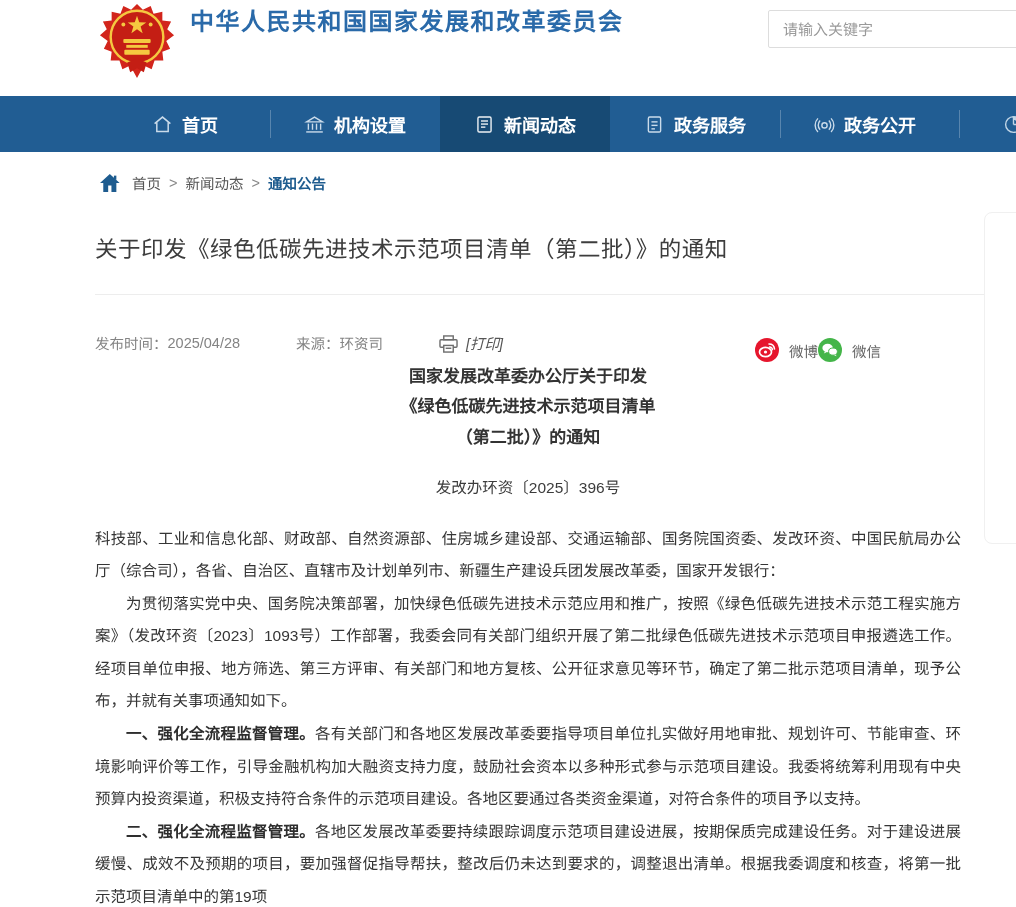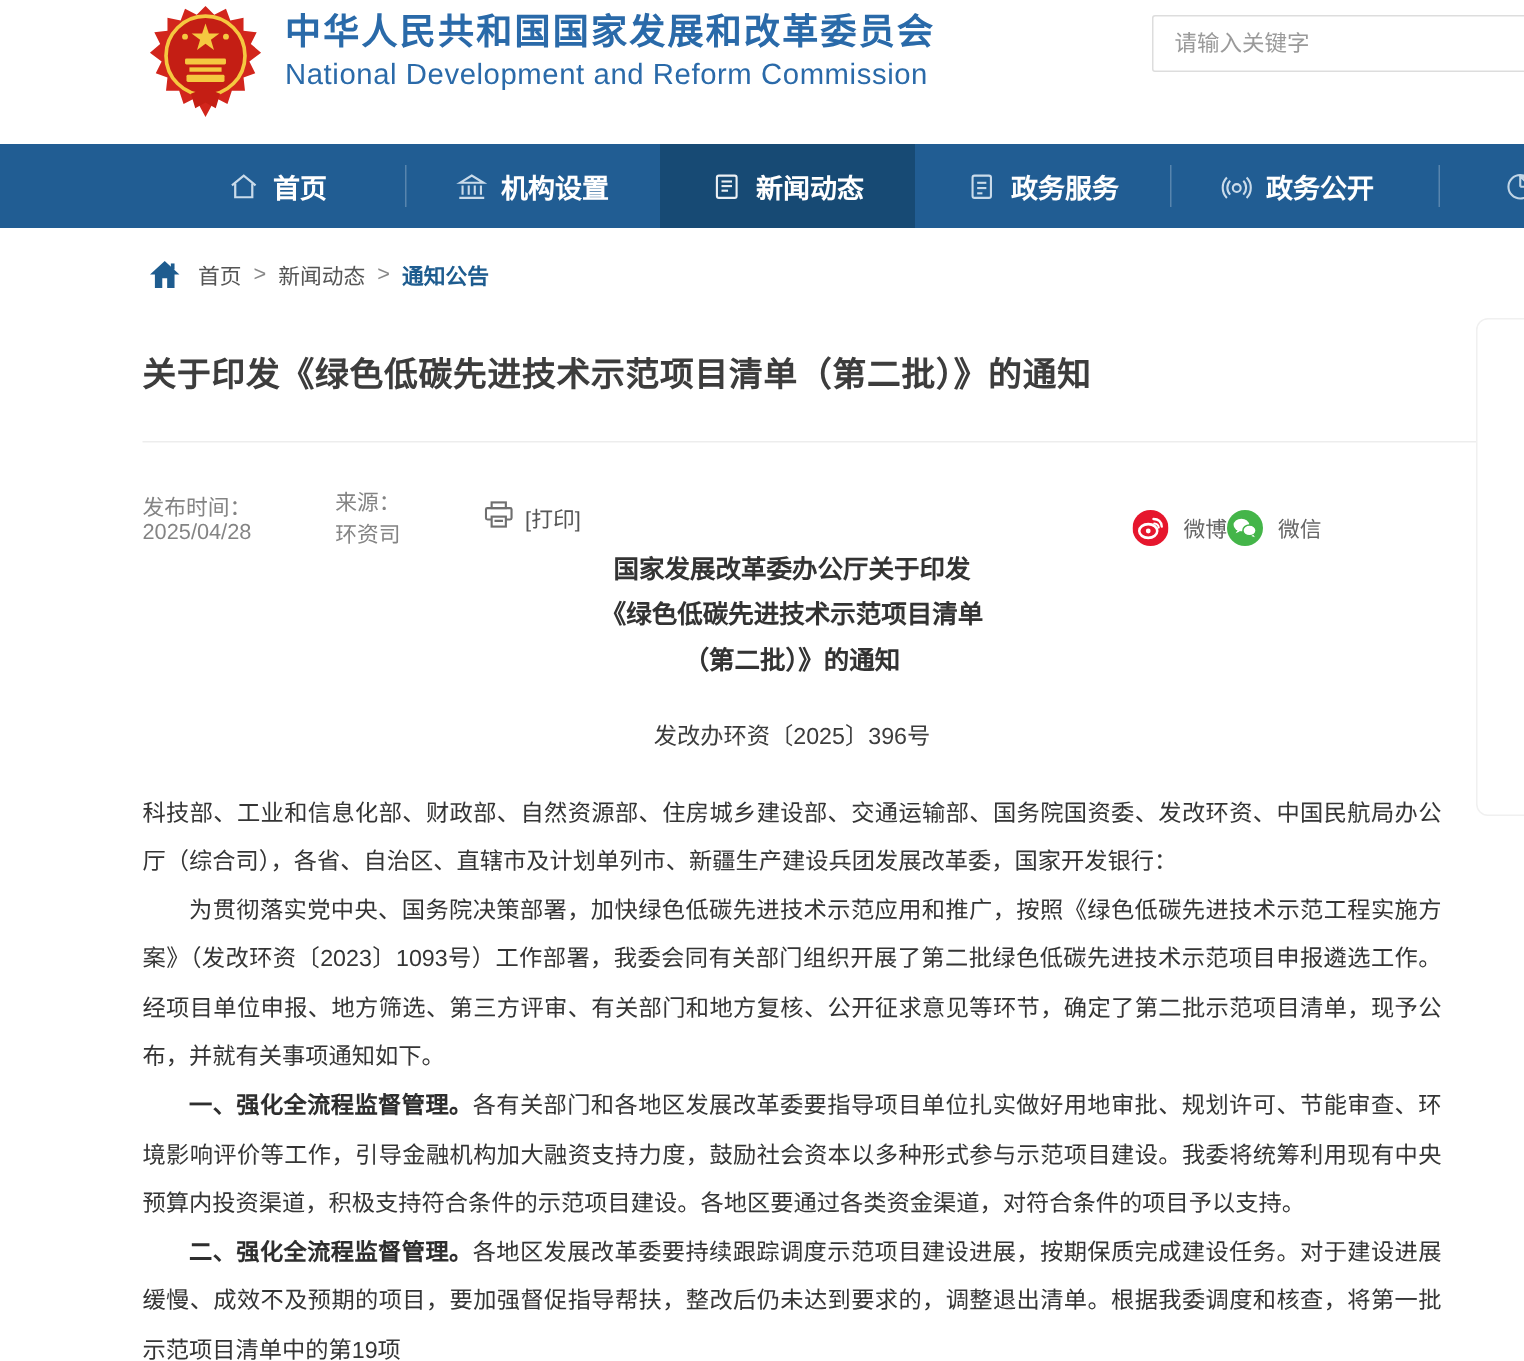--- a/index.html
+++ b/index.html
@@ -31,25 +31,25 @@
   .nav-clock{position:absolute;right:-8px;top:0;height:56px;display:flex;align-items:center;padding-right:0;}
   .nav-clock::before{content:"";position:absolute;left:-44px;top:14px;bottom:14px;width:1px;background:rgba(255,255,255,.25);}
   
   .breadcrumb{margin:20px 0 0 100px;display:flex;align-items:center;font-size:14.5px;color:#555;gap:8px;}
   .bc-home{display:inline-flex;width:20px;height:18px;margin-right:4px;}
   .bc-item{cursor:pointer;}
   .bc-item.current{color:#1e5c8f;font-weight:700;}
   .bc-sep{color:#888;}
   
   .content{width:866px;margin:0 auto 0 95px;}
-  .page-title{margin-top:38px;font-size:22.5px;font-weight:700;color:#3d3d3d;letter-spacing:.5px;}
+  .page-title{margin-top:38px;font-size:22.5px;font-weight:400;color:#3d3d3d;letter-spacing:.5px;}
   .title-divider{margin-top:31px;border-top:1px solid #ededed;width:915px;}
   .meta-row{margin-top:28px;display:flex;align-items:center;font-size:14.5px;color:#848484;}
-  .meta-item{margin-right:56px;display:flex;align-items:center;flex-direction:column;}
-  .print-btn{display:flex;align-items:flex-start;gap:8px;color:#555;cursor:pointer;}
+  .meta-item{margin-right:56px;display:flex;align-items:center;}
+  .print-btn{display:flex;align-items:flex-end;gap:8px;color:#555;cursor:pointer;font-style:italic;}
   .print-btn svg{width:19px;height:18px;}
   .share-group{margin-left:auto;display:flex;align-items:flex-end;padding-right:80px;margin-top:15px;}
   .share-btn{display:flex;align-items:center;gap:10px;cursor:pointer;color:#666;font-size:14.5px;}
   .share-ico{width:24px;height:24px;border-radius:50%;display:inline-flex;align-items:center;justify-content:center;}
   .share-ico svg{width:24px;height:24px;}
   .doc-title{text-align:center;font-size:17px;font-weight:700;color:#333;line-height:1.78;}
   .doc-number{margin-top:22px;text-align:center;font-size:15.5px;color:#3c3c3c;}
   .doc-body{margin-top:26px;font-size:15.5px;color:#353535;line-height:2.1;text-align:justify;}
   .doc-body p{margin:0;}
   .doc-body p.indent{text-indent:2em;}
@@ -70,21 +70,20 @@
       <circle cx="26" cy="23" r="2" fill="#f5c840"></circle>
         <circle cx="54" cy="23" r="2" fill="#f5c840"></circle>
       <rect x="26" y="38" width="28" height="4" rx="1" fill="#f5c840"></rect>
       <rect x="29" y="44" width="22" height="3" fill="#f5c840"></rect>
       <rect x="27" y="49" width="26" height="5" rx="1" fill="#f5c840"></rect>
       <path d="M30 62 L40 58 L50 62 L47 72 L40 68 L33 72 Z" fill="#c41e14"></path>
     </svg>
   </div>
   <div class="header-titles">
     <div class="site-title-cn">中华人民共和国国家发展和改革委员会</div>
-    <div class="site-title-en">National Development and Reform Commission</div>
   </div>
   <input class="search-box" type="text" placeholder="请输入关键字" style="">
 </header>
 
 <nav class="main-nav">
   <div style="display:flex;align-items:stretch;">
       <div class="nav-item">
         <span class="nav-icon">
           <svg viewBox="0 0 24 24" fill="none" stroke="#d9e6f2" stroke-width="1.7">
             <path d="M3 11 L12 3.5 L21 11"></path>

